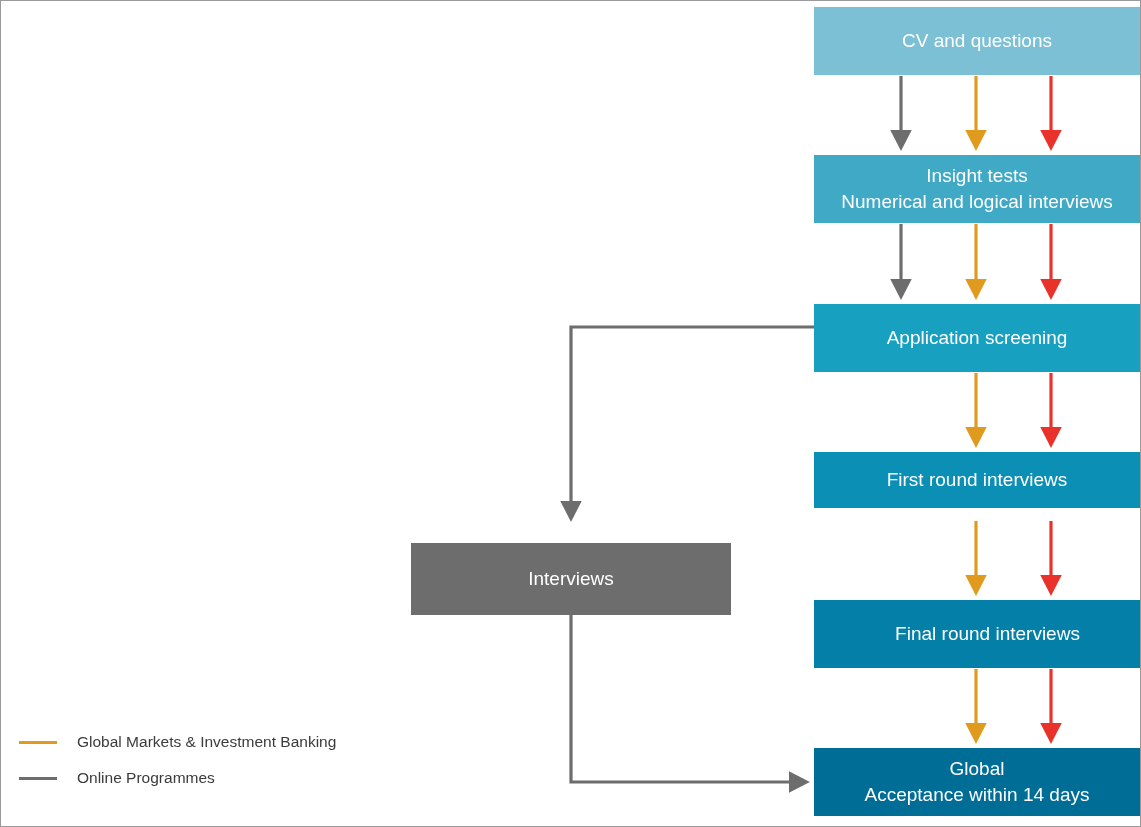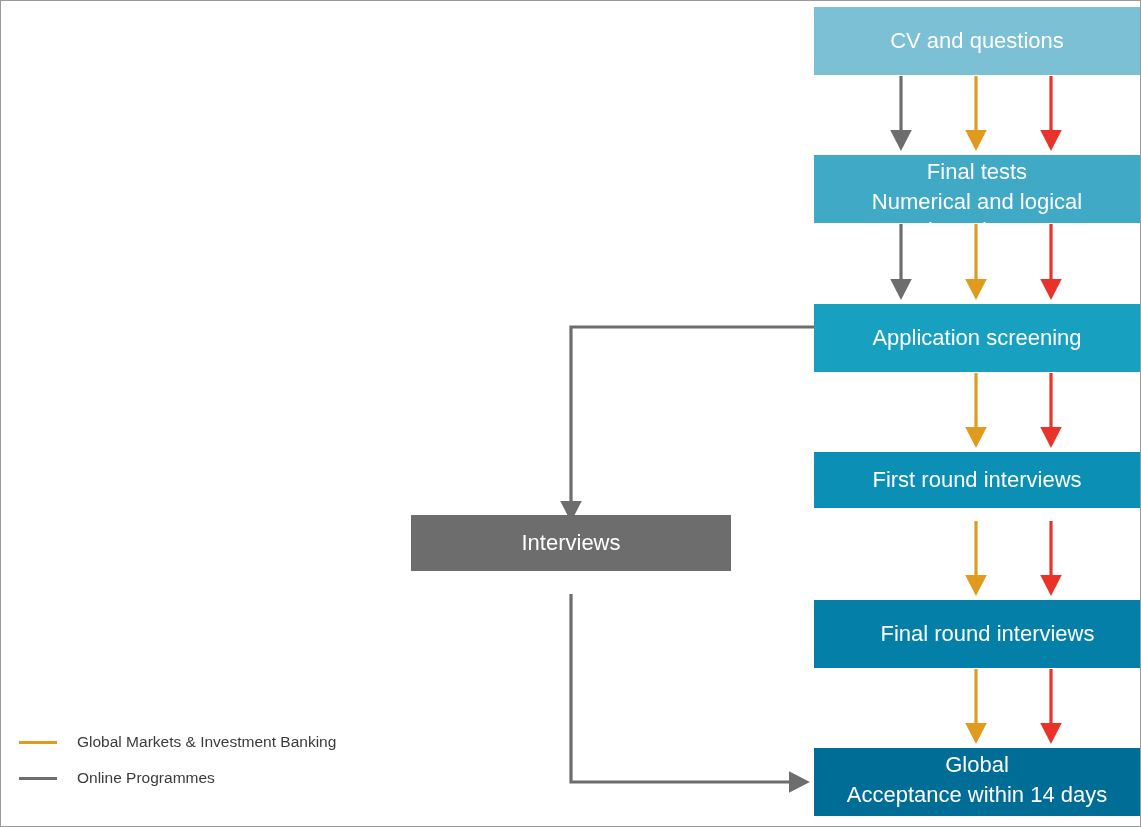--- a/index.html
+++ b/index.html
@@ -16,23 +16,24 @@
     height: 827px;
     background: #ffffff;
     border: 1px solid #9a9a9a;
     box-sizing: border-box;
     overflow: hidden;
   }
   .node {
     position: absolute;
     display: flex;
     align-items: center;
+    justify-content: center;
     text-align: center;
     color: #ffffff;
-    font-size: 22px;
+    font-size: 19px;
     line-height: 1.35;
     box-sizing: border-box;
     padding: 2px 8px;
   }
   .node span {
     display: block;
     width: 100%;
   }
   .legend {
     position: absolute;
@@ -64,42 +65,42 @@
 </head>
 <body>
 
 <div id="canvas">
 
   <div class="node" style="left:813px; top:6px; width:326px; height:68px; background:#7bc0d4;">
     <span>CV and questions</span>
   </div>
 
   <div class="node" style="left:813px; top:154px; width:326px; height:68px; background:#3fa9c6; flex-direction:column;">
-    <span>Final tests</span>
+    <span>Insight tests</span>
     <span>Numerical and logical interviews</span>
   </div>
 
   <div class="node" style="left:813px; top:303px; width:326px; height:68px; background:#18a0c0;">
     <span>Application screening</span>
   </div>
 
   <div class="node" style="left:813px; top:451px; width:326px; height:56px; background:#0b8fb5;">
     <span>First round interviews</span>
   </div>
 
   <div class="node" style="left:813px; top:599px; width:326px; height:68px; background:#0480a8;padding-left:29px;">
     <span>Final round interviews</span>
   </div>
 
   <div class="node" style="left:813px; top:747px; width:326px; height:68px; background:#006d96; flex-direction:column;">
     <span>Global</span>
     <span>Acceptance within 14 days</span>
   </div>
 
-  <div class="node" style="left:410px; top:514px; width:320px; height:56px; background:#6d6d6d;">
+  <div class="node" style="left:410px; top:542px; width:320px; height:72px; background:#6d6d6d;">
     <span>Interviews</span>
   </div>
 
   <svg class="arrows" viewBox="0 0 1141 827">
     <defs>
       <marker id="ah-orange" markerWidth="8" markerHeight="8" refX="3.2" refY="4" orient="auto" markerUnits="strokeWidth">
         <path d="M0,0.6 L6.6,4 L0,7.4 z" fill="#e09a1e"></path>
       </marker>
       <marker id="ah-red" markerWidth="8" markerHeight="8" refX="3.2" refY="4" orient="auto" markerUnits="strokeWidth">
         <path d="M0,0.6 L6.6,4 L0,7.4 z" fill="#e8322a"></path>

